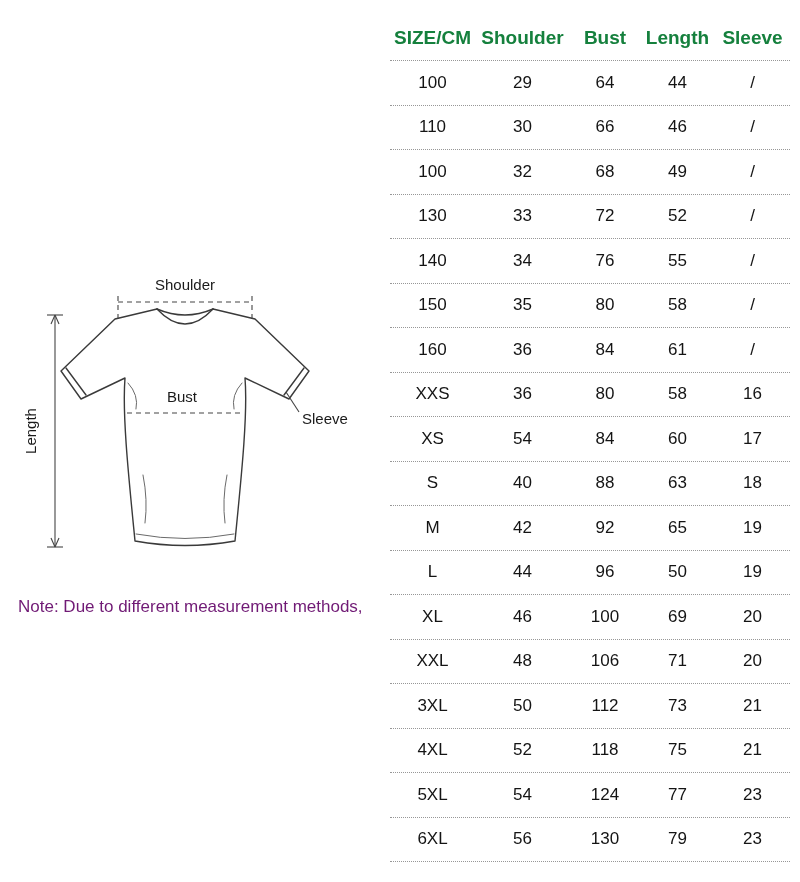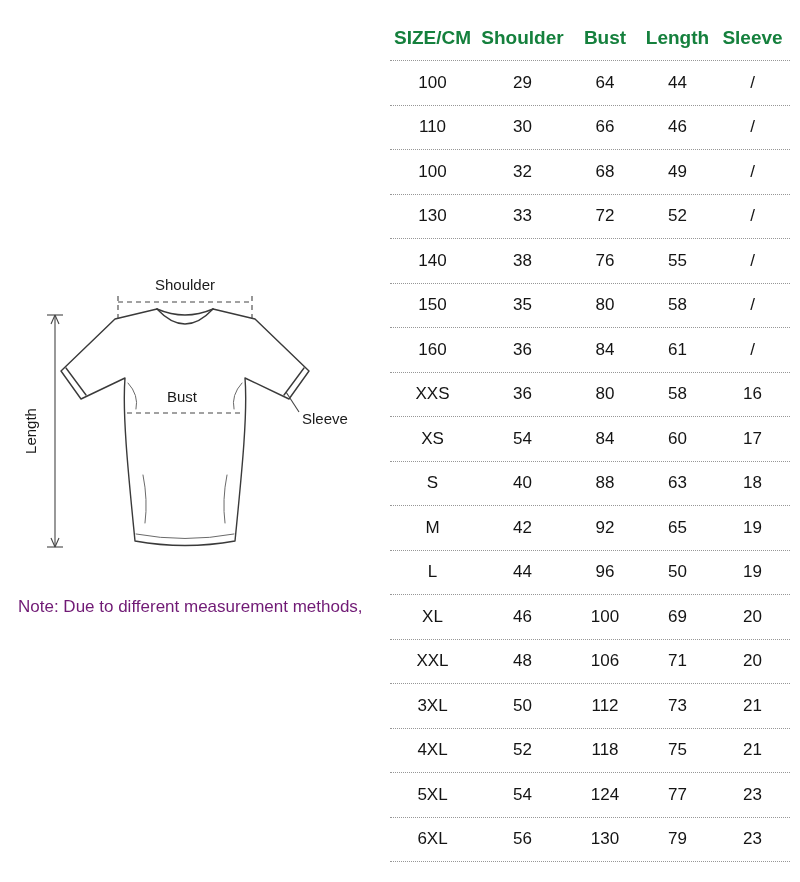--- a/index.html
+++ b/index.html
@@ -153,21 +153,21 @@
       </div>
       <div class="trow">
         <div class="tcell">130</div>
         <div class="tcell">33</div>
         <div class="tcell">72</div>
         <div class="tcell">52</div>
         <div class="tcell">/</div>
       </div>
       <div class="trow">
         <div class="tcell">140</div>
-        <div class="tcell">38</div>
+        <div class="tcell">34</div>
         <div class="tcell">76</div>
         <div class="tcell">55</div>
         <div class="tcell">/</div>
       </div>
       <div class="trow">
         <div class="tcell">150</div>
         <div class="tcell">35</div>
         <div class="tcell">80</div>
         <div class="tcell">58</div>
         <div class="tcell">/</div>

